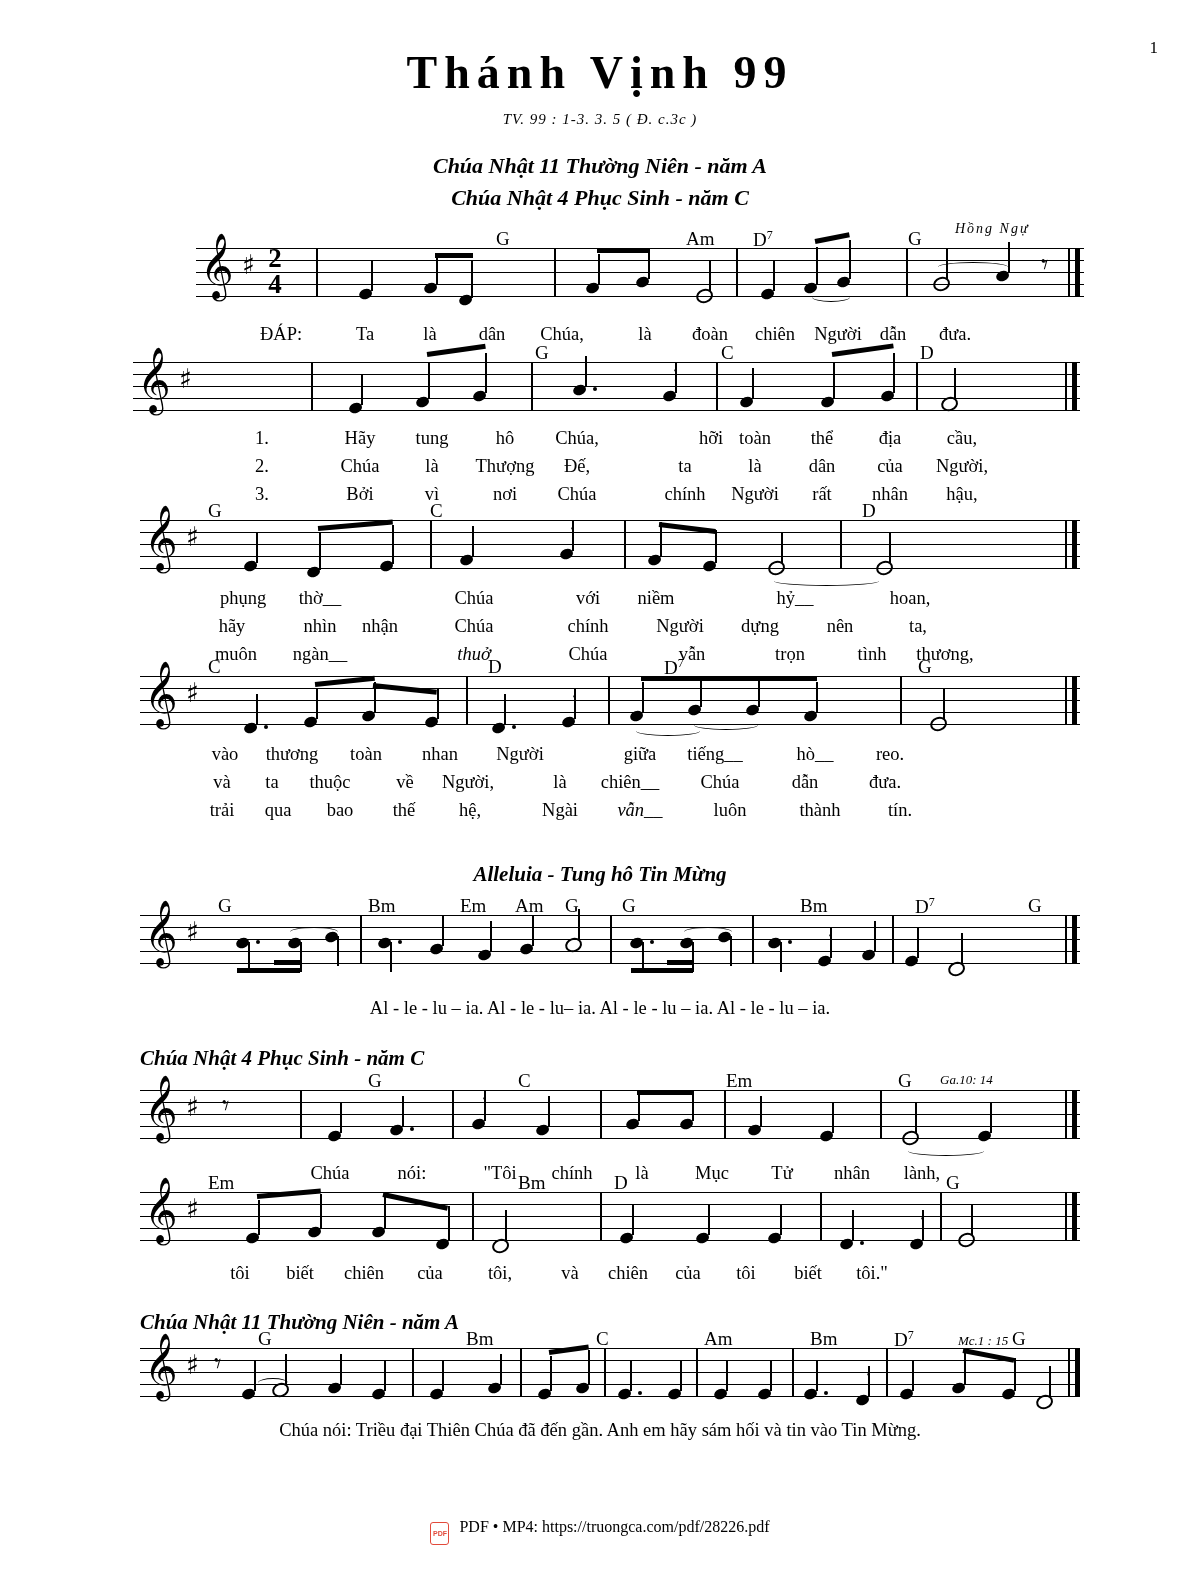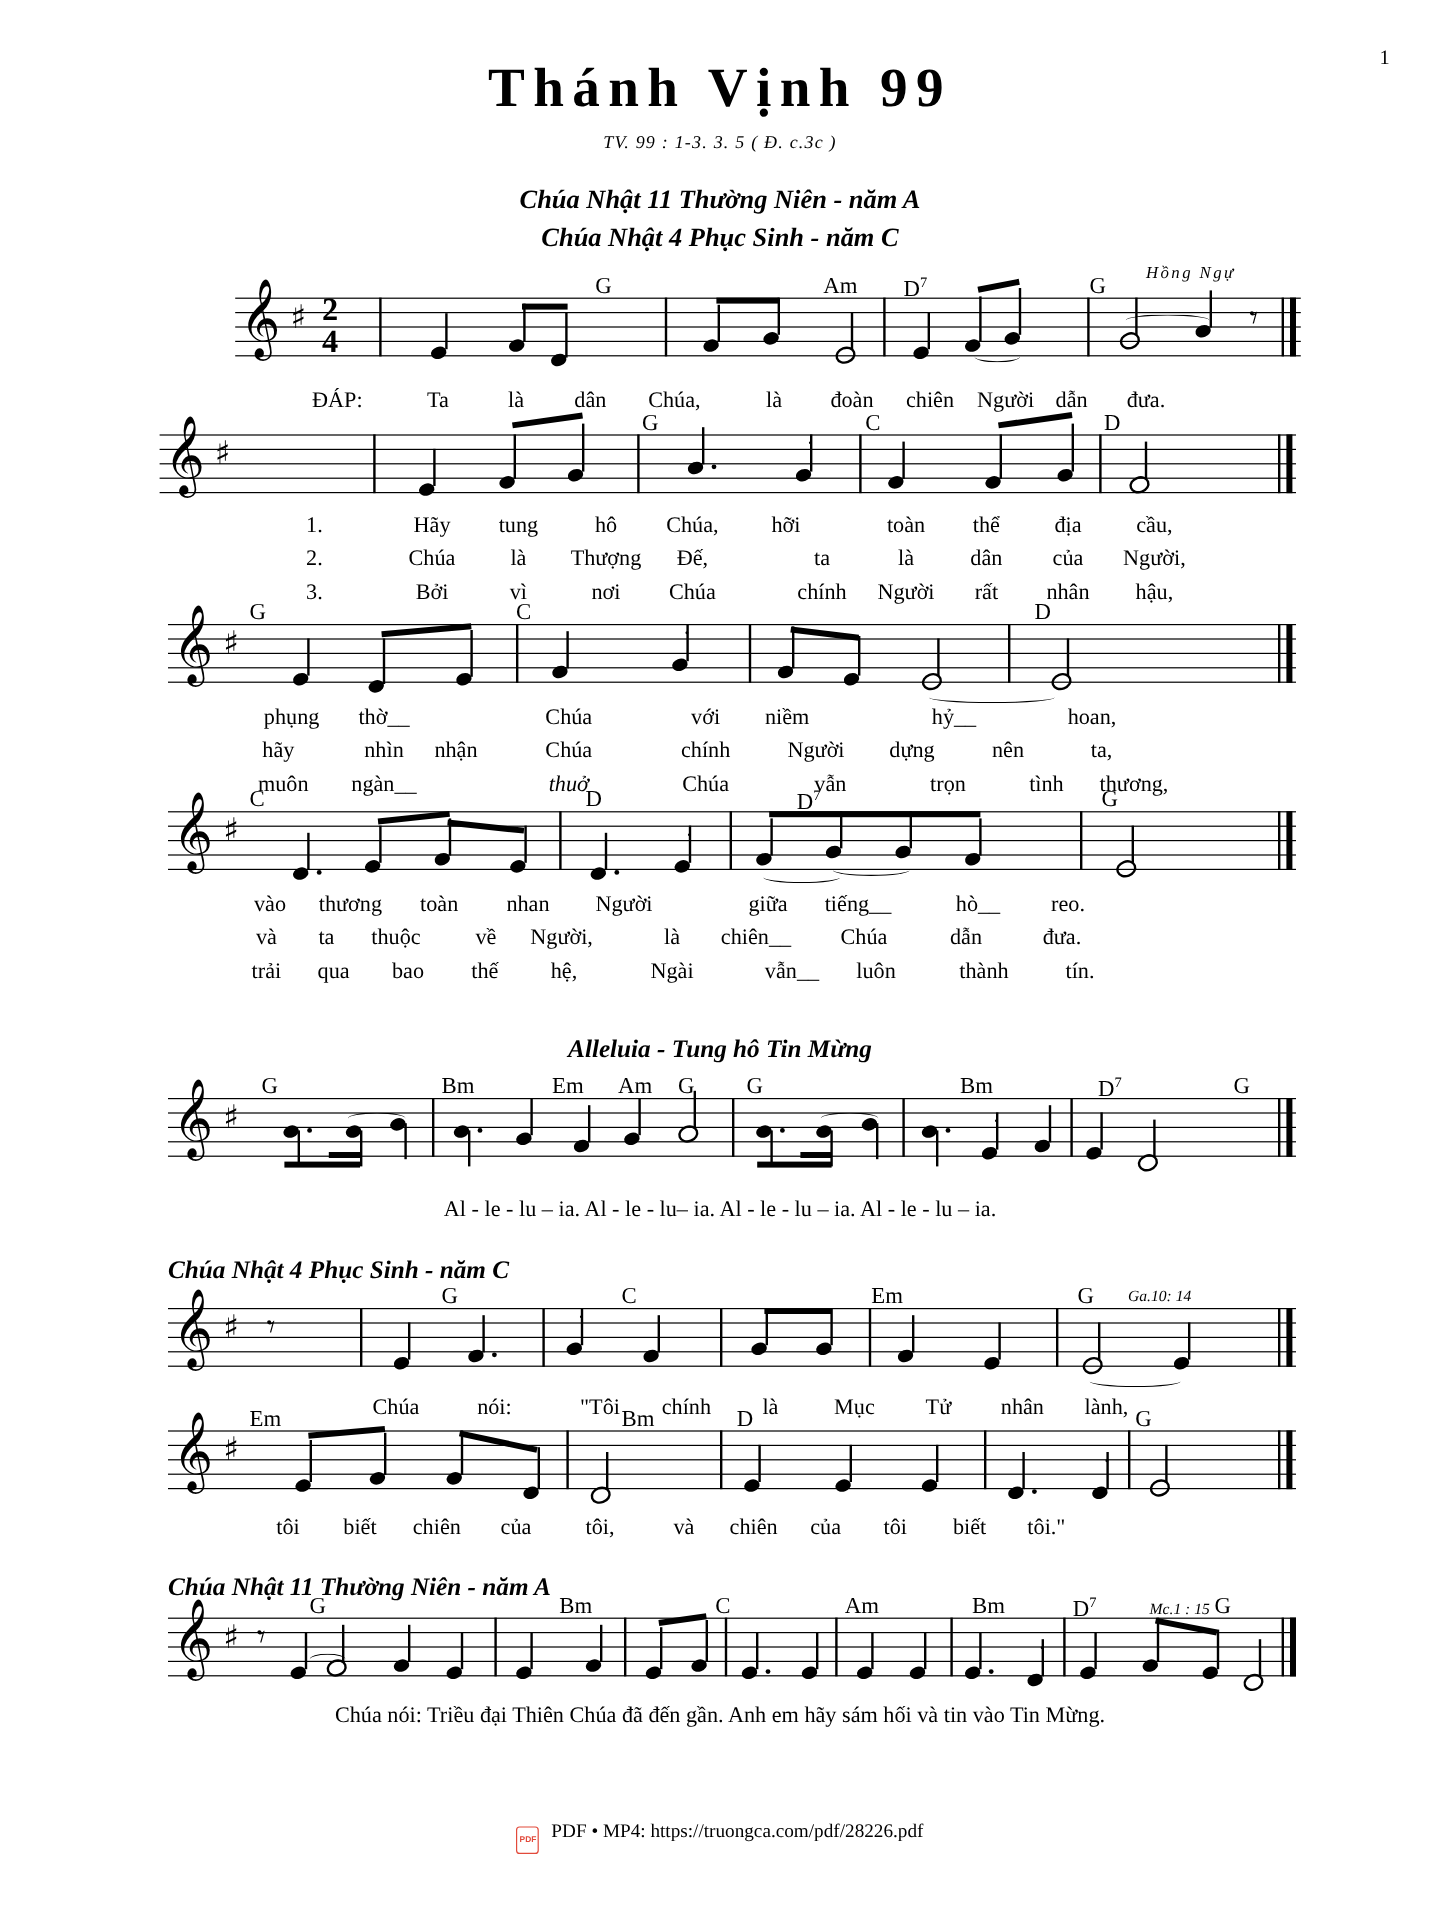--- a/index.html
+++ b/index.html
@@ -231,21 +231,21 @@
   <div class="endbar-thin" style="left:932px; top:0px; height:49px;"></div>
   <div class="endbar-thick" style="left:939px; top:0px; height:49px;"></div>
 </div>
 
 <div class="lyric-row" id="v1r1" style="left:0px; top:428px;">
     <span style="left: 262px;">1.</span>
     <span style="left: 360px;">Hãy</span>
     <span style="left: 432px;">tung</span>
     <span style="left: 505px;">hô</span>
     <span style="left: 577px;">Chúa,</span>
-    <span style="left: 655px;">hỡi</span>
+    <span style="left: 711px;">hỡi</span>
     <span style="left: 755px;">toàn</span>
     <span style="left: 822px;">thể</span>
     <span style="left: 890px;">địa</span>
     <span style="left: 962px;">cầu,</span>
   </div>
 <div class="lyric-row" id="v1r2" style="left:0px; top:456px;">
     <span style="left: 262px;">2.</span>
     <span style="left: 360px;">Chúa</span>
     <span style="left: 432px;">là</span>
     <span style="left: 505px;">Thượng</span>
@@ -428,21 +428,21 @@
     <span style="left: 805px;">dẫn</span>
     <span style="left: 885px;">đưa.</span>
   </div>
 <div class="lyric-row" id="v3r3" style="left:0px; top:800px;">
     <span style="left: 222px;">trải</span>
     <span style="left: 278px;">qua</span>
     <span style="left: 340px;">bao</span>
     <span style="left: 404px;">thế</span>
     <span style="left: 470px;">hệ,</span>
     <span style="left: 560px;">Ngài</span>
-    <span style="left: 660px;">vẫn__</span>
+    <span style="left: 640px; font-style: italic;">vẫn__</span>
     <span style="left: 730px;">luôn</span>
     <span style="left: 820px;">thành</span>
     <span style="left: 900px;">tín.</span>
   </div>
 
 <div style="position:absolute; left:0; right:0; top:862px; text-align:center;" class="section-head">Alleluia  -  Tung hô Tin Mừng</div>
 
 <div class="system" style="left:140px; top:915px; width:940px; height:70px;">
   <div class="staff">
     <div class="ln" style="top:0px;width:940px;"></div>

